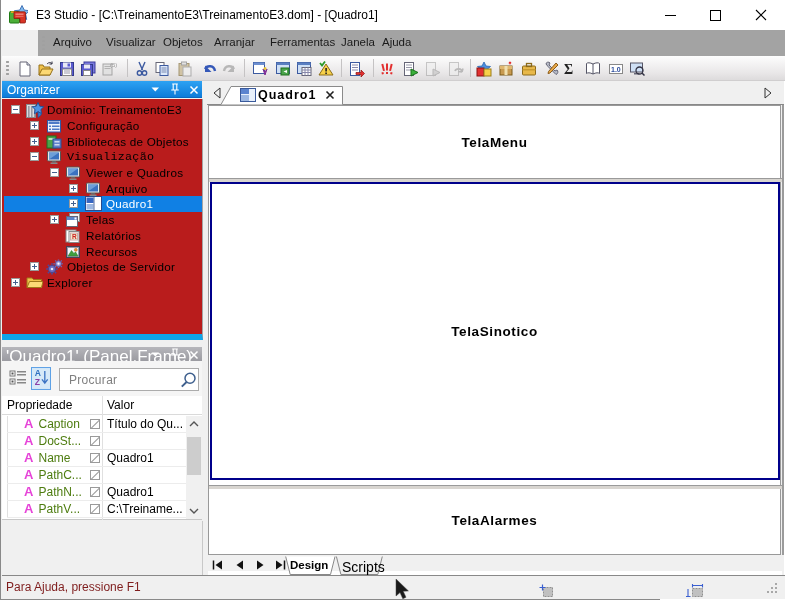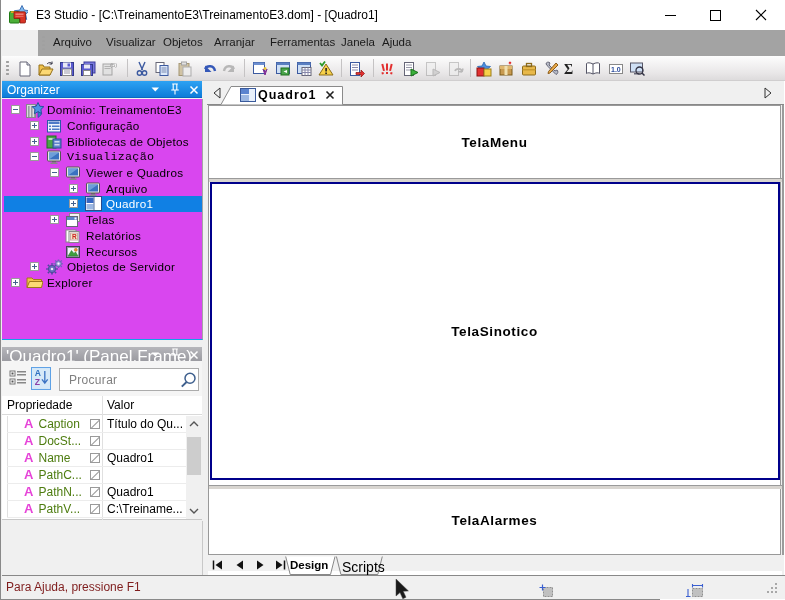--- a/index.html
+++ b/index.html
@@ -20,21 +20,21 @@
 
 #toolbar { position:absolute; left:1px; top:56px; width:783px; height:25px; background:linear-gradient(#fdfdfd,#e9e7e8 70%,#dddbdc); border-bottom:1px solid #d0cecf; }
 .tbi { position:absolute; top:5px; width:16px; height:16px; }
 .tbsep { position:absolute; top:3px; width:1px; height:18px; background:#c5c3c4; }
 .grip { position:absolute; left:4px; top:4px; width:3px; height:17px;
   background:radial-gradient(circle 1.2px at 1.5px 2px, #a0a0a0 1.1px, transparent 1.3px) 0 0/3px 4px repeat-y; }
 
 
 #org-header { position:absolute; left:1px; top:81px; width:200px; height:17px; background:linear-gradient(#2da2f3,#0e7cd9); border-bottom:1px solid #0a68c0; }
 #org-header .t { position:absolute; left:5px; top:2px; color:#fff; font-size:12px; }
-#tree { position:absolute; left:1px; top:99px; width:201px; height:241px; background:#d946ef; border-right:1px solid #a5a5a5; border-bottom:1px solid #0ea5e9; overflow:hidden; }
+#tree { position:absolute; left:1px; top:99px; width:201px; height:241px; background:#b91c1c; border-right:1px solid #a5a5a5; border-bottom:6px solid #0ea5e9; overflow:hidden; }
 .trow { position:absolute; height:16px; width:100%; }
 .trow .txt { position:absolute; top:1px; font-size:11.7px; letter-spacing:0.25px; white-space:nowrap; }
 .pmbox { position:absolute; width:9px; height:9px; top:3px; background:#fff; border:1px solid #9a9a9a; }
 .pmbox .h { position:absolute; left:1px; top:3px; width:5px; height:1px; background:#44618e; }
 .pmbox .v { position:absolute; left:3px; top:1px; width:1px; height:5px; background:#44618e; }
 .ticon { position:absolute; top:0px; width:16px; height:16px; }
 .tsel { position:absolute; background:#1080e4; }
 
 
 #prop-header { position:absolute; left:1px; top:347px; width:200px; height:14px; background:linear-gradient(#b6b6bb,#9b9ba1); }

